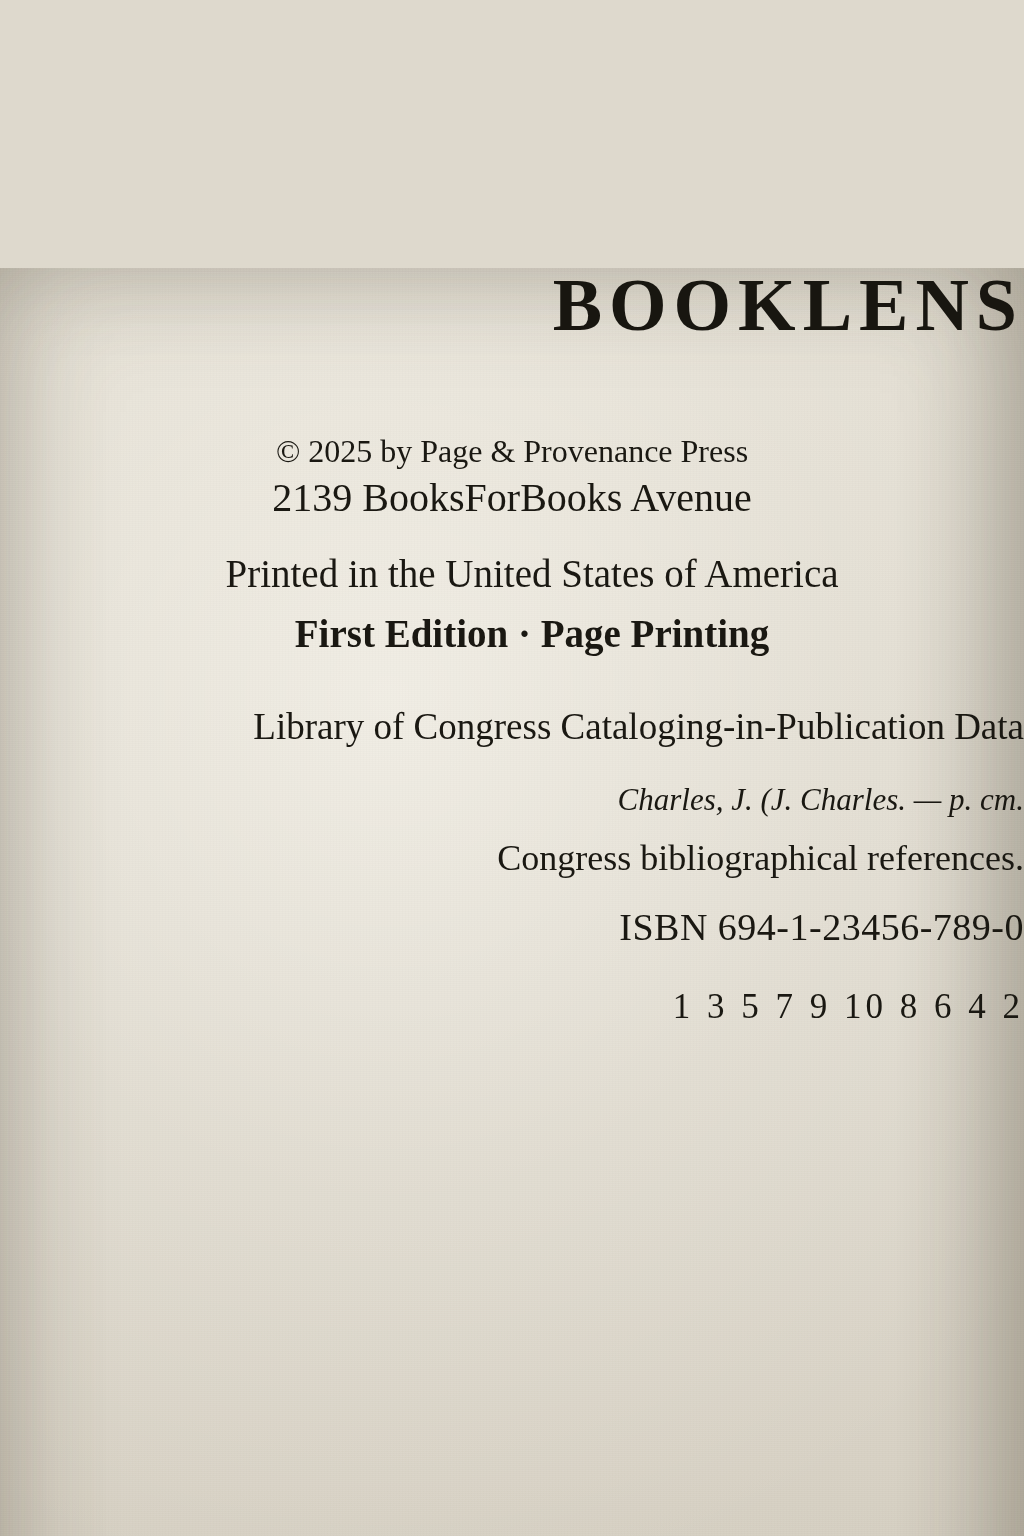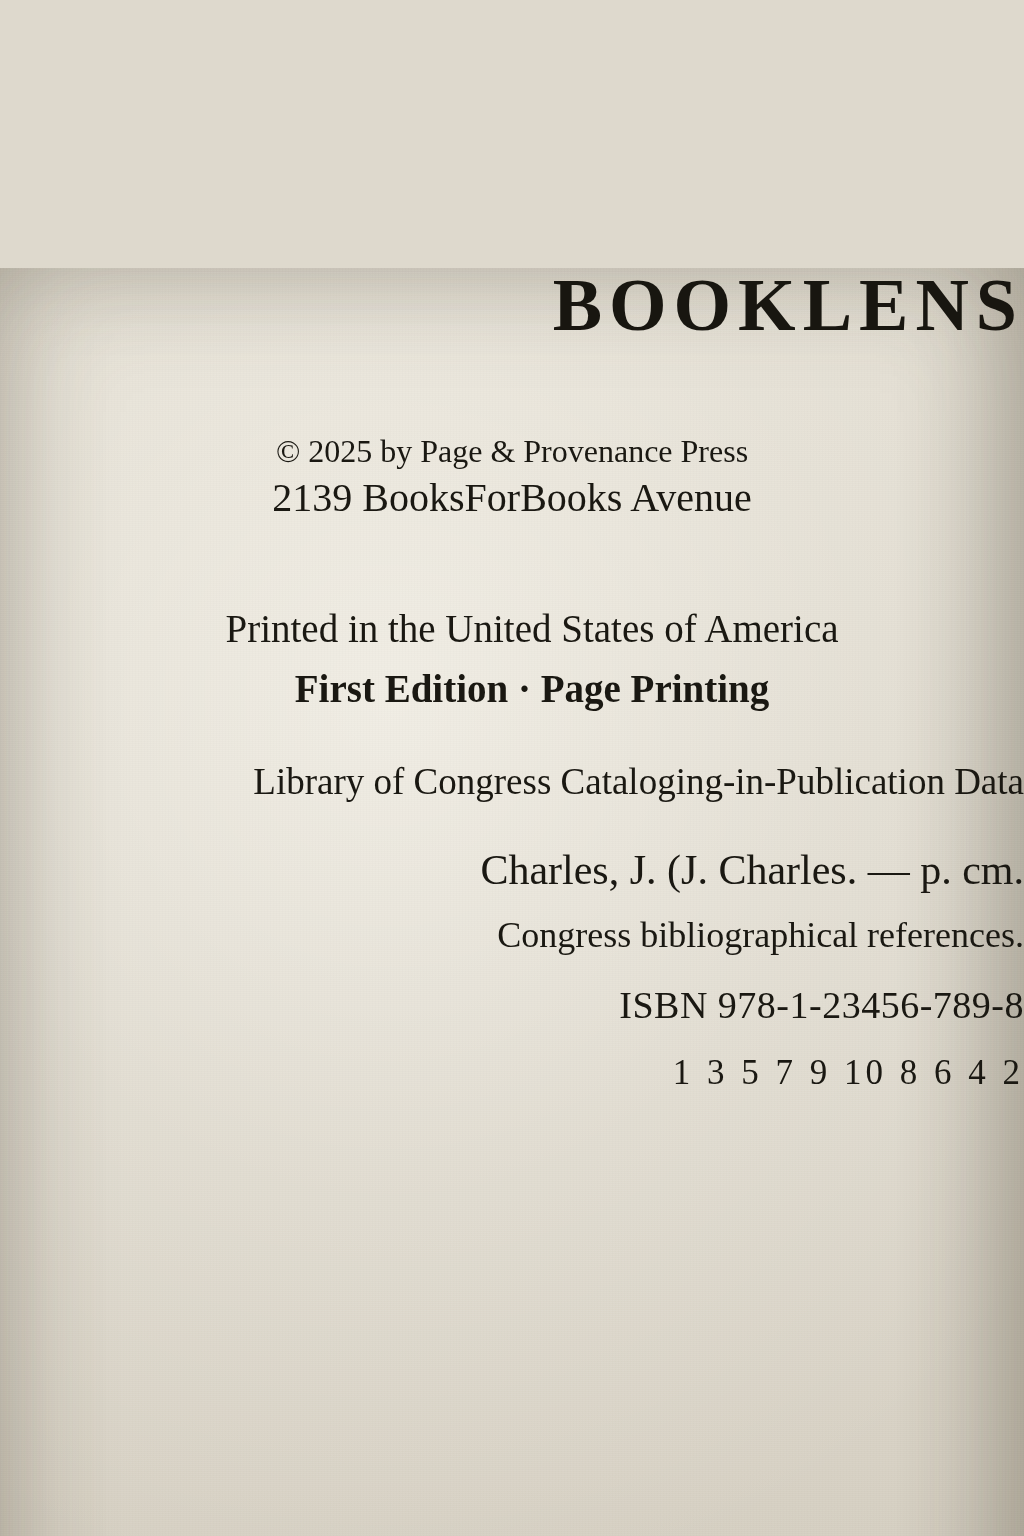--- a/index.html
+++ b/index.html
@@ -71,30 +71,30 @@
   .line {
     line-height: 1.32;
     color: #1a1812;
   }
 
   .copyright-block { margin-top: 88px; }
   .copyright-block .line { font-size: 32px; }
   .copyright-block .line.addr { font-size: 40px; }
   .copyright-block .line.rights { font-size: 39px; }
 
-  .printing-block { margin-top: 78px; padding-left: 40px; }
+  .printing-block { margin-top: 23px; padding-left: 40px; }
   .printing-block .line { font-size: 39px; }
   .printing-block .line.edition { font-weight: 700; margin-top: 8px; }
 
   .loc-block { margin-top: 44px; text-align: right; }
   .loc-block .line.heading { font-size: 37px; }
-  .loc-block .line.author { font-size: 42px; margin-top: 36px; }
+  .loc-block .line.author { font-size: 31px; margin-top: 28px; font-style: italic; }
   .loc-block .line.notes { font-size: 36px; margin-top: 14px; }
   .loc-block .line.isbn { font-size: 38px; margin-top: 20px; letter-spacing: 0.5px; }
-  .loc-block .line.seq { font-size: 35px; margin-top: 20px; letter-spacing: 4px; }
+  .loc-block .line.seq { font-size: 35px; margin-top: 32px; letter-spacing: 4px; }
 </style>
 </head>
 <body>
 
 <div class="page">
   <div class="content">
 
     <div class="title">BOOKLENS</div>
 
     <div class="block copyright-block">
@@ -104,18 +104,18 @@
 
     <div class="block printing-block">
       <div class="line">Printed in the United States of America</div>
       <div class="line edition">First Edition · Page Printing</div>
     </div>
 
     <div class="block loc-block">
       <div class="line heading">Library of Congress Cataloging-in-Publication Data</div>
       <div class="line author">Charles, J. (J. Charles. — p. cm.</div>
       <div class="line notes">Congress bibliographical references.</div>
-      <div class="line isbn">ISBN 978-1-23456-789-8</div>
+      <div class="line isbn">ISBN 694-1-23456-789-0</div>
       <div class="line seq">1 3 5 7 9 10 8 6 4 2</div>
     </div>
 
   </div>
 </div>
 
 </body></html>

